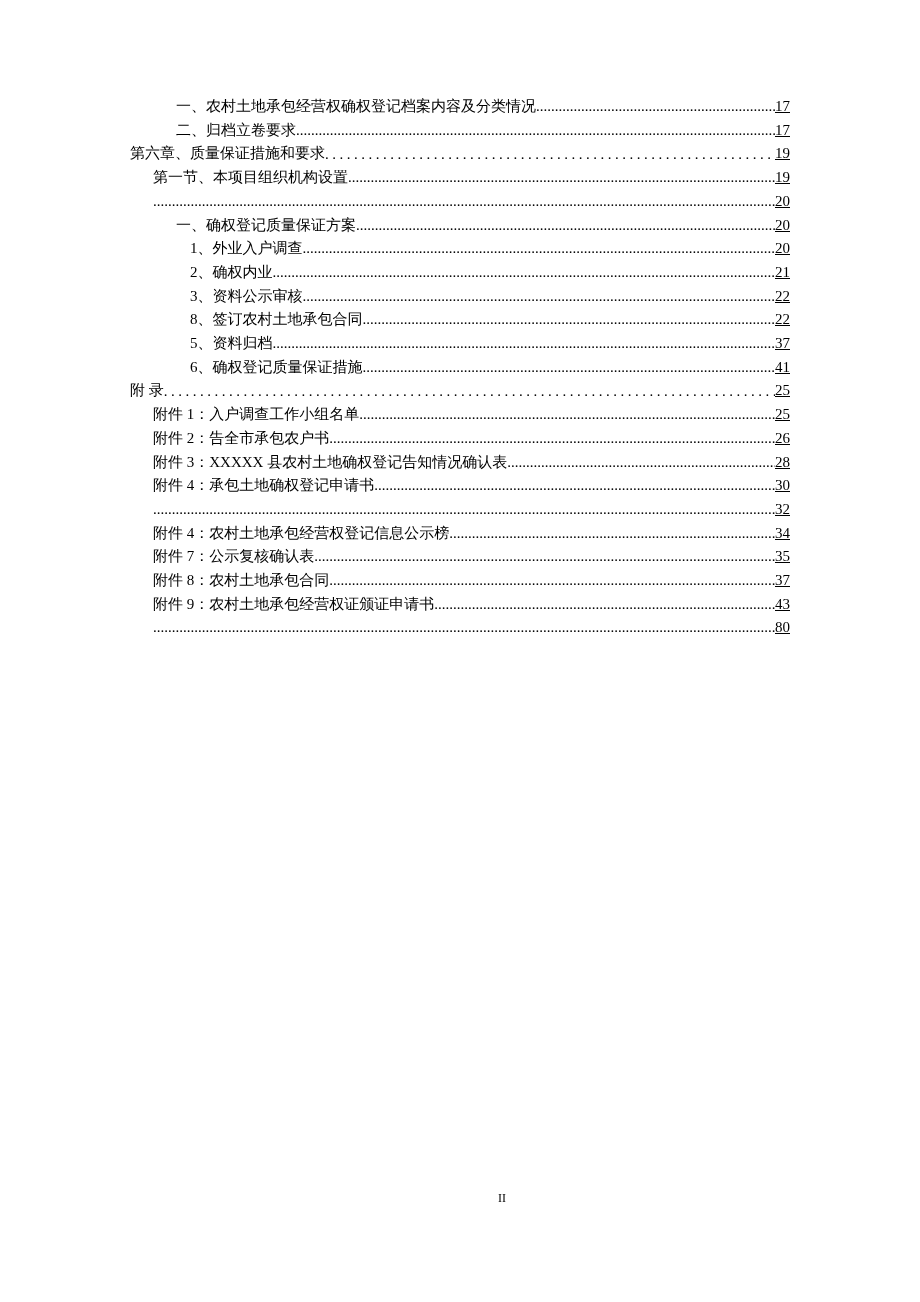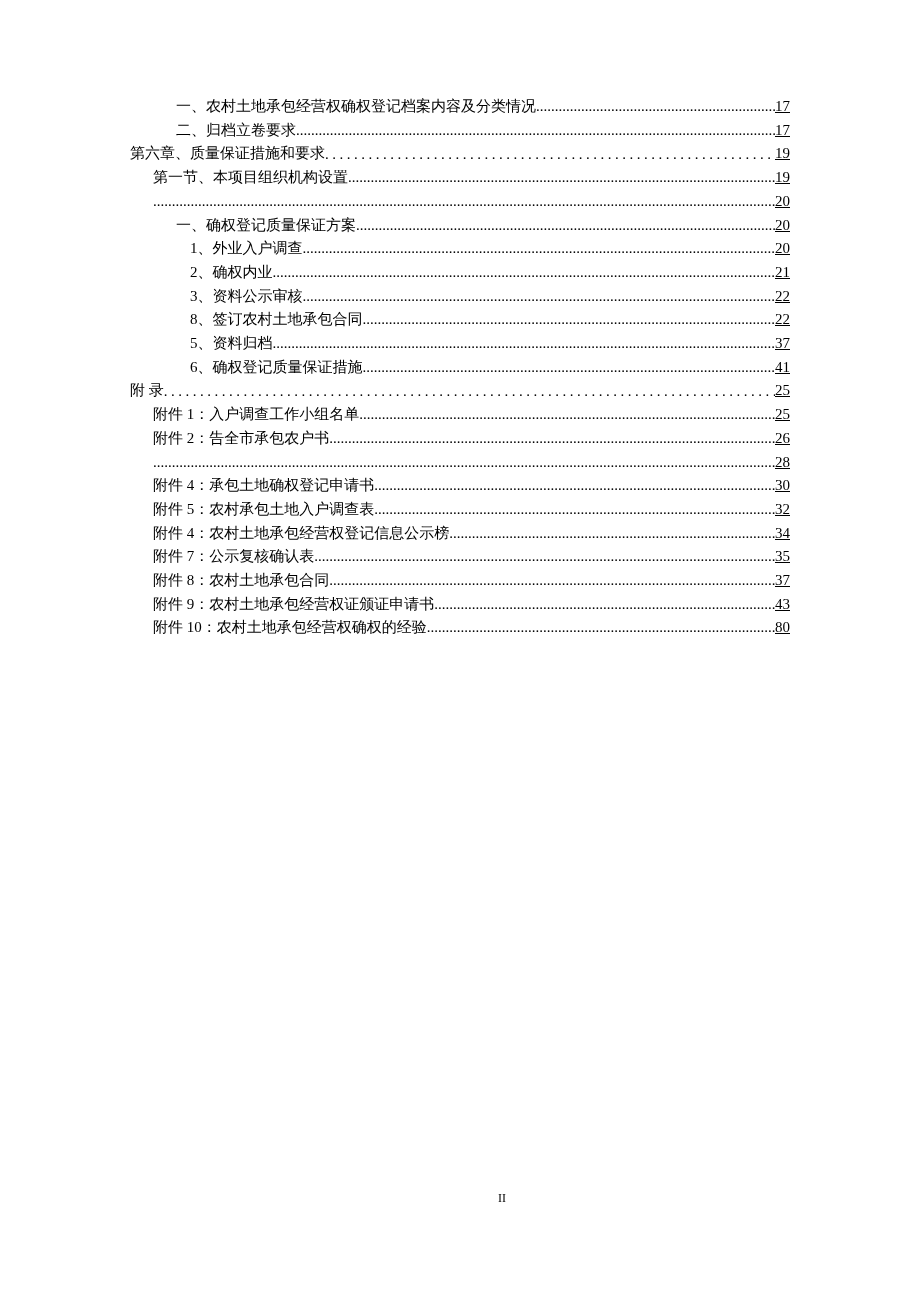--- a/index.html
+++ b/index.html
@@ -151,32 +151,32 @@
       <span class="page-num">25</span>
     </div>
     <div class="toc-line l2">
       <span class="indent"></span>
       <span class="label">附件 2：告全市承包农户书 </span>
       <span class="dots">................................................................................................................................................................................................................................................................................................................................................................................................................</span>
       <span class="page-num">26</span>
     </div>
     <div class="toc-line l2">
       <span class="indent"></span>
+      <span class="label">附件 3：XXXXX 县农村土地确权登记告知情况确认表 </span>
       <span class="dots">................................................................................................................................................................................................................................................................................................................................................................................................................</span>
       <span class="page-num">28</span>
     </div>
     <div class="toc-line l2">
       <span class="indent"></span>
       <span class="label">附件 4：承包土地确权登记申请书</span>
       <span class="dots">................................................................................................................................................................................................................................................................................................................................................................................................................</span>
       <span class="page-num">30</span>
     </div>
     <div class="toc-line l2">
       <span class="indent"></span>
-      <span class="label">附件 5：农村承包土地入户调查表</span>
       <span class="dots">................................................................................................................................................................................................................................................................................................................................................................................................................</span>
       <span class="page-num">32</span>
     </div>
     <div class="toc-line l2">
       <span class="indent"></span>
       <span class="label">附件 4：农村土地承包经营权登记信息公示榜</span>
       <span class="dots">................................................................................................................................................................................................................................................................................................................................................................................................................</span>
       <span class="page-num">34</span>
     </div>
     <div class="toc-line l2">
@@ -192,18 +192,17 @@
       <span class="page-num">37</span>
     </div>
     <div class="toc-line l2">
       <span class="indent"></span>
       <span class="label">附件 9：农村土地承包经营权证颁证申请书</span>
       <span class="dots">................................................................................................................................................................................................................................................................................................................................................................................................................</span>
       <span class="page-num">43</span>
     </div>
     <div class="toc-line l2">
       <span class="indent"></span>
-      <span class="label">附件 10：农村土地承包经营权确权的经验</span>
       <span class="dots">................................................................................................................................................................................................................................................................................................................................................................................................................</span>
       <span class="page-num">80</span>
     </div>
   </div>
 <div class="page-number">II</div>
 
 </body></html>

